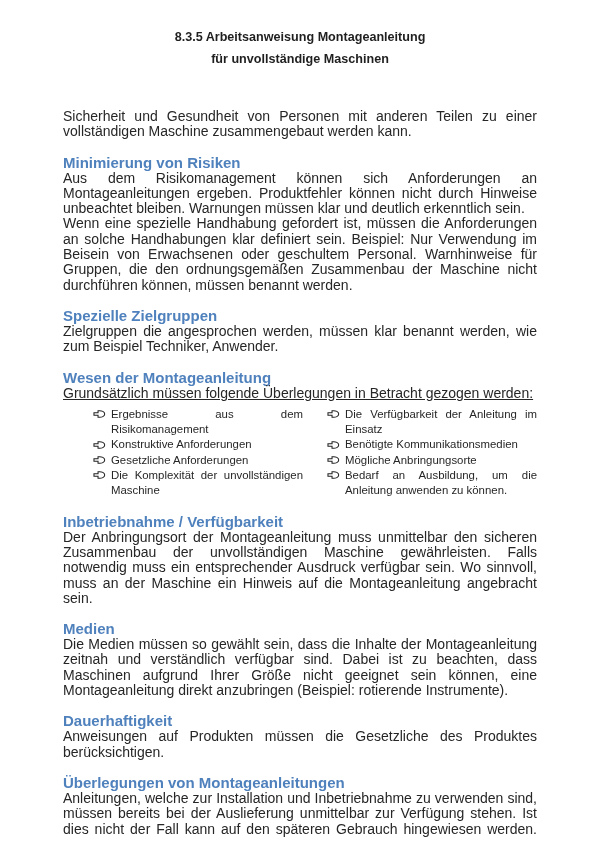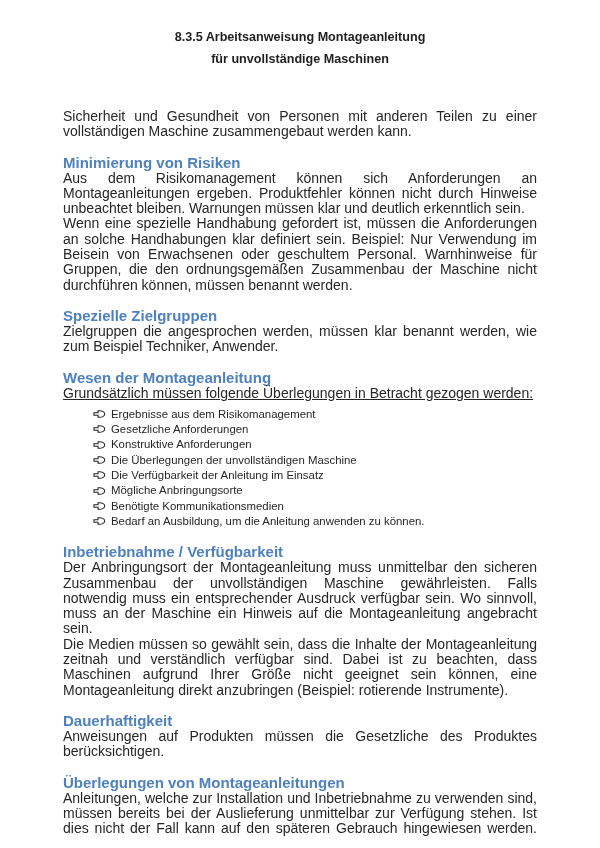--- a/index.html
+++ b/index.html
@@ -35,21 +35,21 @@
     line-height: 16px;
     font-weight: bold;
     color: var(--heading-blue, #4f81bd);
   }
   p.underlined {
     text-decoration: underline;
     text-align: left;
   }
   .columns {
     display: grid;
-    grid-template-columns: 1fr;
+    grid-template-columns: 1fr 1fr;
     column-gap: 24px;
     padding-left: 30px;
     margin-top: 6px;
     margin-bottom: 3px;
   }
   ul.bullets { list-style: none; }
   ul.bullets li {
     display: flex;
     align-items: flex-start;
     font-size: 11.4px;
@@ -99,78 +99,79 @@
             </svg>
           </span>
         <span class="li-text">Ergebnisse aus dem Risikomanagement</span>
       </li>
       <li>
         <span class="marker">
             <svg width="13" height="10" viewBox="0 0 16 12">
               <path d="M1.2 4.4 L6.2 4.4 L6.2 2.1 C11 1.4 14.4 3.3 14.4 6 C14.4 8.7 11 10.6 6.2 9.9 L6.2 7.6 L1.2 7.6 Z" fill="none" stroke="#222222" stroke-width="1.3"></path>
             </svg>
           </span>
+        <span class="li-text">Konstruktive Anforderungen</span>
+      </li>
+      <li>
+        <span class="marker">
+            <svg width="13" height="10" viewBox="0 0 16 12">
+              <path d="M1.2 4.4 L6.2 4.4 L6.2 2.1 C11 1.4 14.4 3.3 14.4 6 C14.4 8.7 11 10.6 6.2 9.9 L6.2 7.6 L1.2 7.6 Z" fill="none" stroke="#222222" stroke-width="1.3"></path>
+            </svg>
+          </span>
         <span class="li-text">Gesetzliche Anforderungen</span>
       </li>
       <li>
         <span class="marker">
             <svg width="13" height="10" viewBox="0 0 16 12">
               <path d="M1.2 4.4 L6.2 4.4 L6.2 2.1 C11 1.4 14.4 3.3 14.4 6 C14.4 8.7 11 10.6 6.2 9.9 L6.2 7.6 L1.2 7.6 Z" fill="none" stroke="#222222" stroke-width="1.3"></path>
             </svg>
           </span>
-        <span class="li-text">Konstruktive Anforderungen</span>
-      </li>
-      <li>
-        <span class="marker">
-            <svg width="13" height="10" viewBox="0 0 16 12">
-              <path d="M1.2 4.4 L6.2 4.4 L6.2 2.1 C11 1.4 14.4 3.3 14.4 6 C14.4 8.7 11 10.6 6.2 9.9 L6.2 7.6 L1.2 7.6 Z" fill="none" stroke="#222222" stroke-width="1.3"></path>
-            </svg>
-          </span>
-        <span class="li-text">Die Überlegungen der unvollständigen Maschine</span>
+        <span class="li-text">Die Komplexität der unvollständigen Maschine</span>
       </li>
     </ul>
     <ul class="bullets">
       <li>
         <span class="marker">
             <svg width="13" height="10" viewBox="0 0 16 12">
               <path d="M1.2 4.4 L6.2 4.4 L6.2 2.1 C11 1.4 14.4 3.3 14.4 6 C14.4 8.7 11 10.6 6.2 9.9 L6.2 7.6 L1.2 7.6 Z" fill="none" stroke="#222222" stroke-width="1.3"></path>
             </svg>
           </span>
         <span class="li-text">Die Verfügbarkeit der Anleitung im Einsatz</span>
       </li>
       <li>
         <span class="marker">
             <svg width="13" height="10" viewBox="0 0 16 12">
               <path d="M1.2 4.4 L6.2 4.4 L6.2 2.1 C11 1.4 14.4 3.3 14.4 6 C14.4 8.7 11 10.6 6.2 9.9 L6.2 7.6 L1.2 7.6 Z" fill="none" stroke="#222222" stroke-width="1.3"></path>
             </svg>
           </span>
-        <span class="li-text">Mögliche Anbringungsorte</span>
+        <span class="li-text">Benötigte Kommunikationsmedien</span>
       </li>
       <li>
         <span class="marker">
             <svg width="13" height="10" viewBox="0 0 16 12">
               <path d="M1.2 4.4 L6.2 4.4 L6.2 2.1 C11 1.4 14.4 3.3 14.4 6 C14.4 8.7 11 10.6 6.2 9.9 L6.2 7.6 L1.2 7.6 Z" fill="none" stroke="#222222" stroke-width="1.3"></path>
             </svg>
           </span>
-        <span class="li-text">Benötigte Kommunikationsmedien</span>
+        <span class="li-text">Mögliche Anbringungsorte</span>
       </li>
       <li>
         <span class="marker">
             <svg width="13" height="10" viewBox="0 0 16 12">
               <path d="M1.2 4.4 L6.2 4.4 L6.2 2.1 C11 1.4 14.4 3.3 14.4 6 C14.4 8.7 11 10.6 6.2 9.9 L6.2 7.6 L1.2 7.6 Z" fill="none" stroke="#222222" stroke-width="1.3"></path>
             </svg>
           </span>
         <span class="li-text">Bedarf an Ausbildung, um die Anleitung anwenden zu können.</span>
       </li>
     </ul>
   </div>
 
   <h2 class="sec-heading">Inbetriebnahme / Verfügbarkeit</h2>
   <p class="body">Der Anbringungsort der Montageanleitung muss unmittelbar den sicheren Zusammenbau der unvollständigen Maschine gewährleisten. Falls notwendig muss ein entsprechender Ausdruck verfügbar sein. Wo sinnvoll, muss an der Maschine ein Hinweis auf die Montageanleitung angebracht sein.</p>
 
+  <h2 class="sec-heading">Medien</h2>
   <p class="body">Die Medien müssen so gewählt sein, dass die Inhalte der Montageanleitung zeitnah und verständlich verfügbar sind. Dabei ist zu beachten, dass Maschinen aufgrund Ihrer Größe nicht geeignet sein können, eine Montageanleitung direkt anzubringen (Beispiel: rotierende Instrumente).</p>
 
   <h2 class="sec-heading">Dauerhaftigkeit</h2>
   <p class="body">Anweisungen auf Produkten müssen die Gesetzliche des Produktes berücksichtigen.</p>
 
   <h2 class="sec-heading">Überlegungen von Montageanleitungen</h2>
   <p class="body">Anleitungen, welche zur Installation und Inbetriebnahme zu verwenden sind, müssen bereits bei der Auslieferung unmittelbar zur Verfügung stehen. Ist dies nicht der Fall kann auf den späteren Gebrauch hingewiesen werden. Anleitungen in digitaler Form müssen in einem Format bereitgestellt werden, das auch die Lebensdauer des Produktes berücksichtigt.</p>
 
 </div>
 

